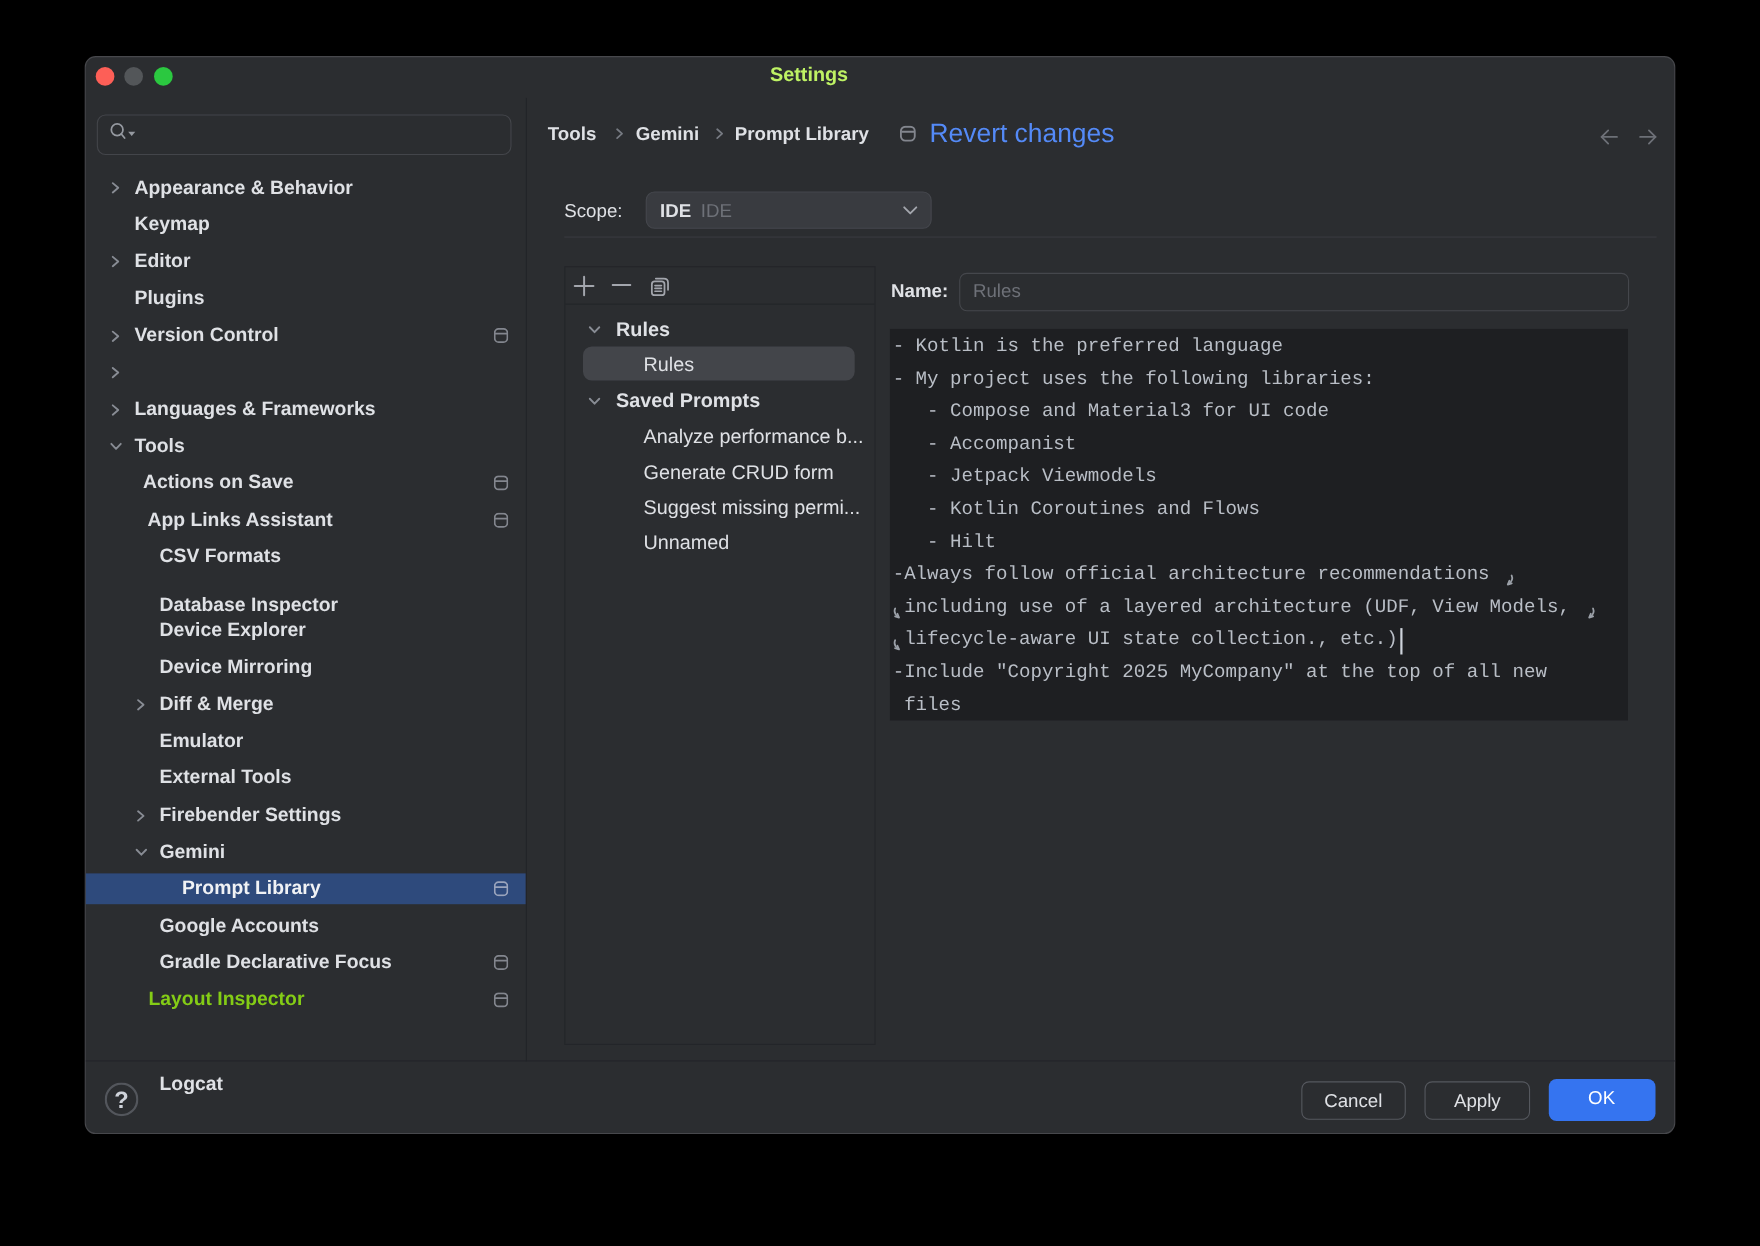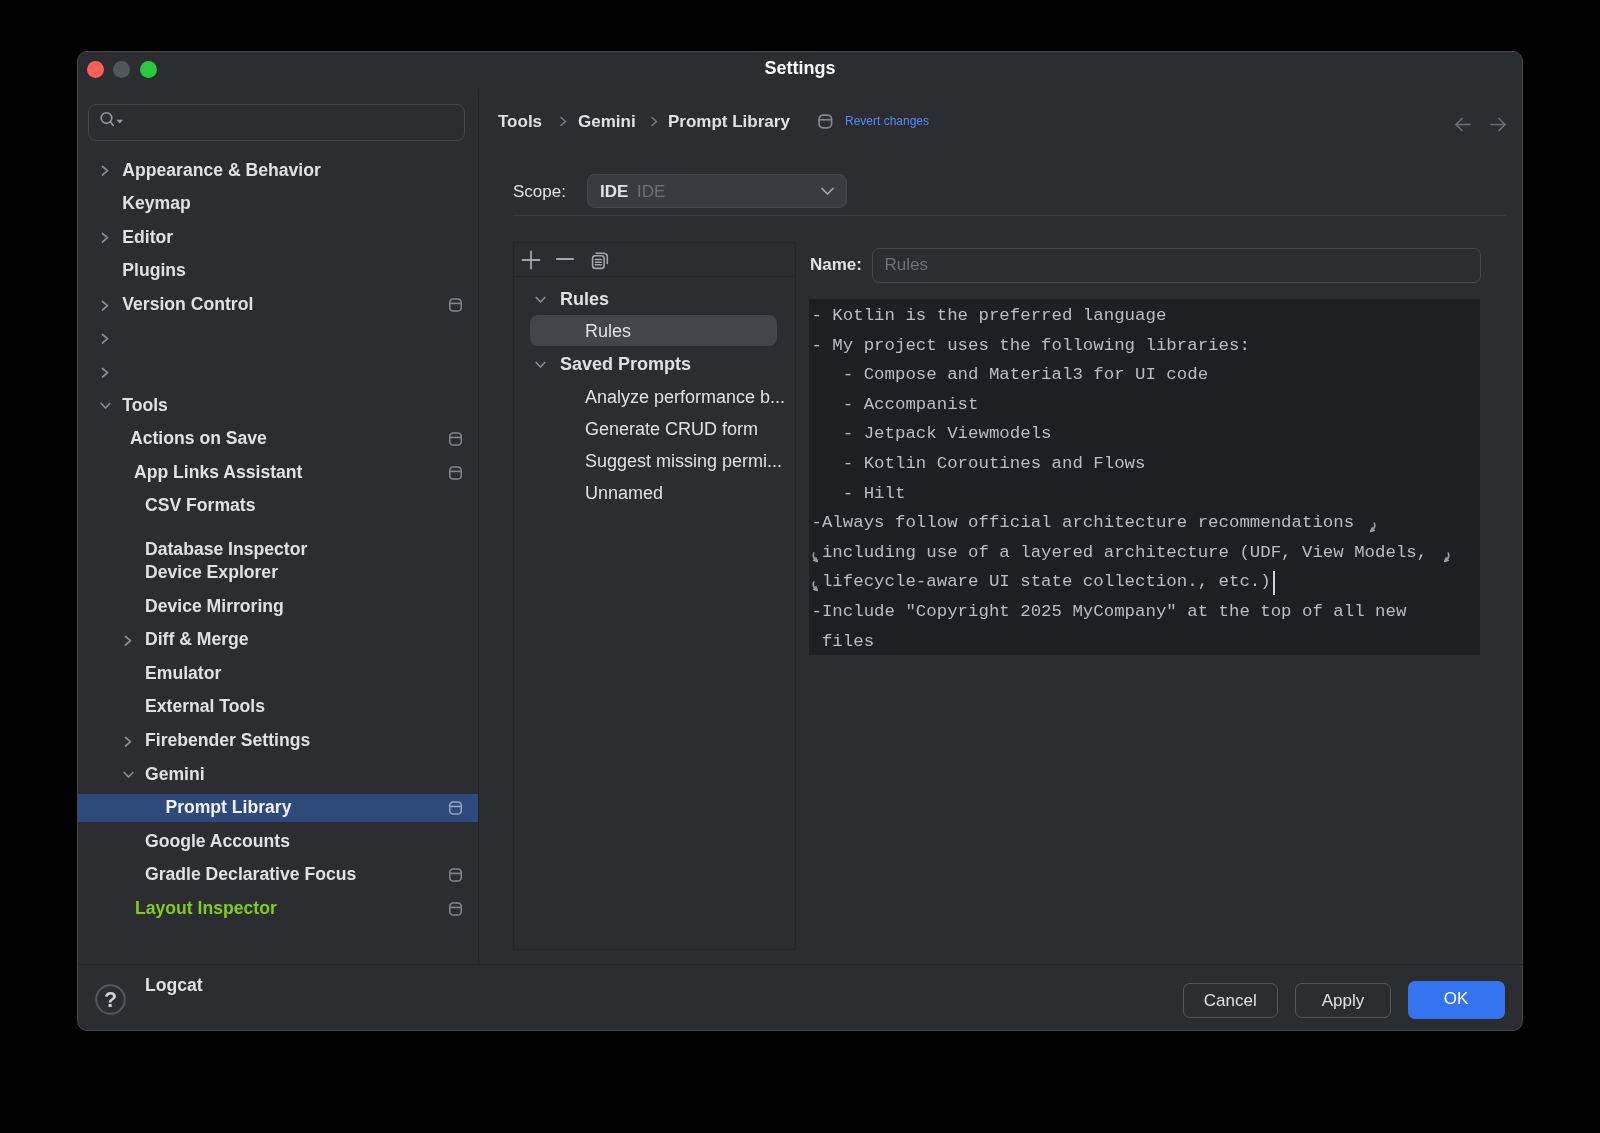--- a/index.html
+++ b/index.html
@@ -15,21 +15,21 @@
 .btn{position:absolute;height:35px;border:1px solid #55585e;border-radius:7px;background:transparent;font-size:17px;color:#dfe1e5;text-align:center;line-height:33px;}
 </style>
 </head>
 <body>
 <div id="win"></div>
 
 <div class="tl" style="left:86.7px;background:#fd5f57;"></div>
 <div class="tl" style="left:113.4px;background:#535659;"></div>
 <div class="tl" style="left:139.9px;background:#2bc840;"></div>
 
-<div class="abs" style="left:700px;top:57.5px;width:200px;text-align:center;font-size:18px;font-weight:700;color:#ffffff;">Settings</div>
+<div class="abs" style="left:700px;top:57.5px;width:200px;font-size:18px;font-weight:700;color:#bef264;">Settings</div>
 
 <div class="abs" style="left:87.5px;top:104px;width:377.5px;height:36.5px;border:1px solid #43454a;border-radius:8px;"></div>
 <svg class="abs" style="left:99px;top:110.5px;" width="28" height="22" viewBox="0 0 28 22">
  <circle cx="7.5" cy="7" r="5.3" class="stroke" style="stroke:#9599a0;stroke-width:1.6"></circle>
  <line x1="11.3" y1="10.8" x2="14.3" y2="14.5" class="stroke" style="stroke:#9599a0;stroke-width:1.6"></line>
  <path d="M17.5 8.8 L24 8.8 L20.75 12.6 Z" fill="#9599a0" stroke="none"></path>
 </svg>
 
 <div id="tree" class="abs" style="left:78px;top:153.7px;width:400px;height:810px;padding-left:39px;">
 <div class="row" style="left:44.3px;top:0.00px;color:#dfe1e5;">Appearance &amp; Behavior</div>
@@ -46,20 +46,21 @@
 <svg class="abs" style="left:20.5px;top:144.90px;" width="12" height="13" viewBox="0 0 12 13">
       <path d="M3.5 2.5 L8.5 6.7 L3.5 11" class="stroke" style="stroke:#888c94;stroke-width:1.7"></path>
     </svg>
 <svg class="abs" style="left:371.3px;top:144.30px;" width="13" height="14" viewBox="0 0 13 14">
       <rect x="0.7" y="1" width="11.6" height="12" rx="3.6" style="fill:none;stroke:#83868e;stroke-width:1.6"></rect>
       <line x1="1" y1="5.4" x2="12.4" y2="5.4" style="fill:none;stroke:#83868e;stroke-width:1.6"></line>
     </svg>
 <svg class="abs" style="left:20.5px;top:178.45px;" width="12" height="13" viewBox="0 0 12 13">
       <path d="M3.5 2.5 L8.5 6.7 L3.5 11" class="stroke" style="stroke:#888c94;stroke-width:1.7"></path>
     </svg>
+<div class="row" style="left:44.3px;top:201.30px;color:#dfe1e5;">Languages &amp; Frameworks</div>
 <svg class="abs" style="left:20.5px;top:212.00px;" width="12" height="13" viewBox="0 0 12 13">
       <path d="M3.5 2.5 L8.5 6.7 L3.5 11" class="stroke" style="stroke:#888c94;stroke-width:1.7"></path>
     </svg>
 <div class="row" style="left:44.3px;top:234.85px;color:#dfe1e5;">Tools</div>
 <svg class="abs" style="left:20.5px;top:246.05px;" width="13" height="12" viewBox="0 0 13 12">
       <path d="M2.2 3.5 L6.5 8 L10.8 3.5" class="stroke" style="stroke:#888c94;stroke-width:1.7"></path>
     </svg>
 <div class="row" style="left:52px;top:268.40px;color:#dfe1e5;">Actions on Save</div>
 <svg class="abs" style="left:371.3px;top:278.50px;" width="13" height="14" viewBox="0 0 13 14">
       <rect x="0.7" y="1" width="11.6" height="12" rx="3.6" style="fill:none;stroke:#83868e;stroke-width:1.6"></rect>
@@ -116,21 +117,21 @@
   </svg>
 <div class="abs" style="left:578px;top:111px;height:21px;line-height:21px;font-size:17px;font-weight:700;">Gemini</div>
 <svg class="abs" style="left:648px;top:115px;" width="12" height="13" viewBox="0 0 12 13">
     <path d="M4 2.5 L8.5 6.5 L4 10.5" class="stroke" style="stroke:#767a82;stroke-width:1.6"></path>
   </svg>
 <div class="abs" style="left:668px;top:111px;height:21px;line-height:21px;font-size:17px;font-weight:700;">Prompt Library</div>
 <svg class="abs" style="left:818.3px;top:113.5px;" width="15" height="15" viewBox="0 0 15 15">
     <rect x="1" y="1.2" width="12.6" height="12.6" rx="4" class="card"></rect>
     <line x1="1.4" y1="5.8" x2="13.2" y2="5.8" class="card"></line>
   </svg>
-<div class="abs" style="left:845px;top:111px;height:21px;line-height:21px;font-size:12px;font-weight:400;color:#548af7;">Revert changes</div>
+<div class="abs" style="left:845px;top:111px;height:21px;line-height:21px;font-size:24px;font-weight:400;color:#548af7;">Revert changes</div>
 
 <svg class="abs" style="left:1454px;top:116.5px;" width="18" height="15" viewBox="0 0 18 15">
     <line x1="2" y1="7.5" x2="16" y2="7.5" class="stroke" style="stroke:#6d7077;stroke-width:1.6"></line>
     <path d="M8 1.5 L2 7.5 L8 13.5" class="stroke" style="stroke:#6d7077;stroke-width:1.6"></path>
   </svg>
 <svg class="abs" style="left:1489px;top:116.5px;" width="18" height="15" viewBox="0 0 18 15">
     <line x1="2" y1="7.5" x2="16" y2="7.5" class="stroke" style="stroke:#6d7077;stroke-width:1.6"></line>
     <path d="M10 1.5 L16 7.5 L10 13.5" class="stroke" style="stroke:#6d7077;stroke-width:1.6"></path>
   </svg>
 

